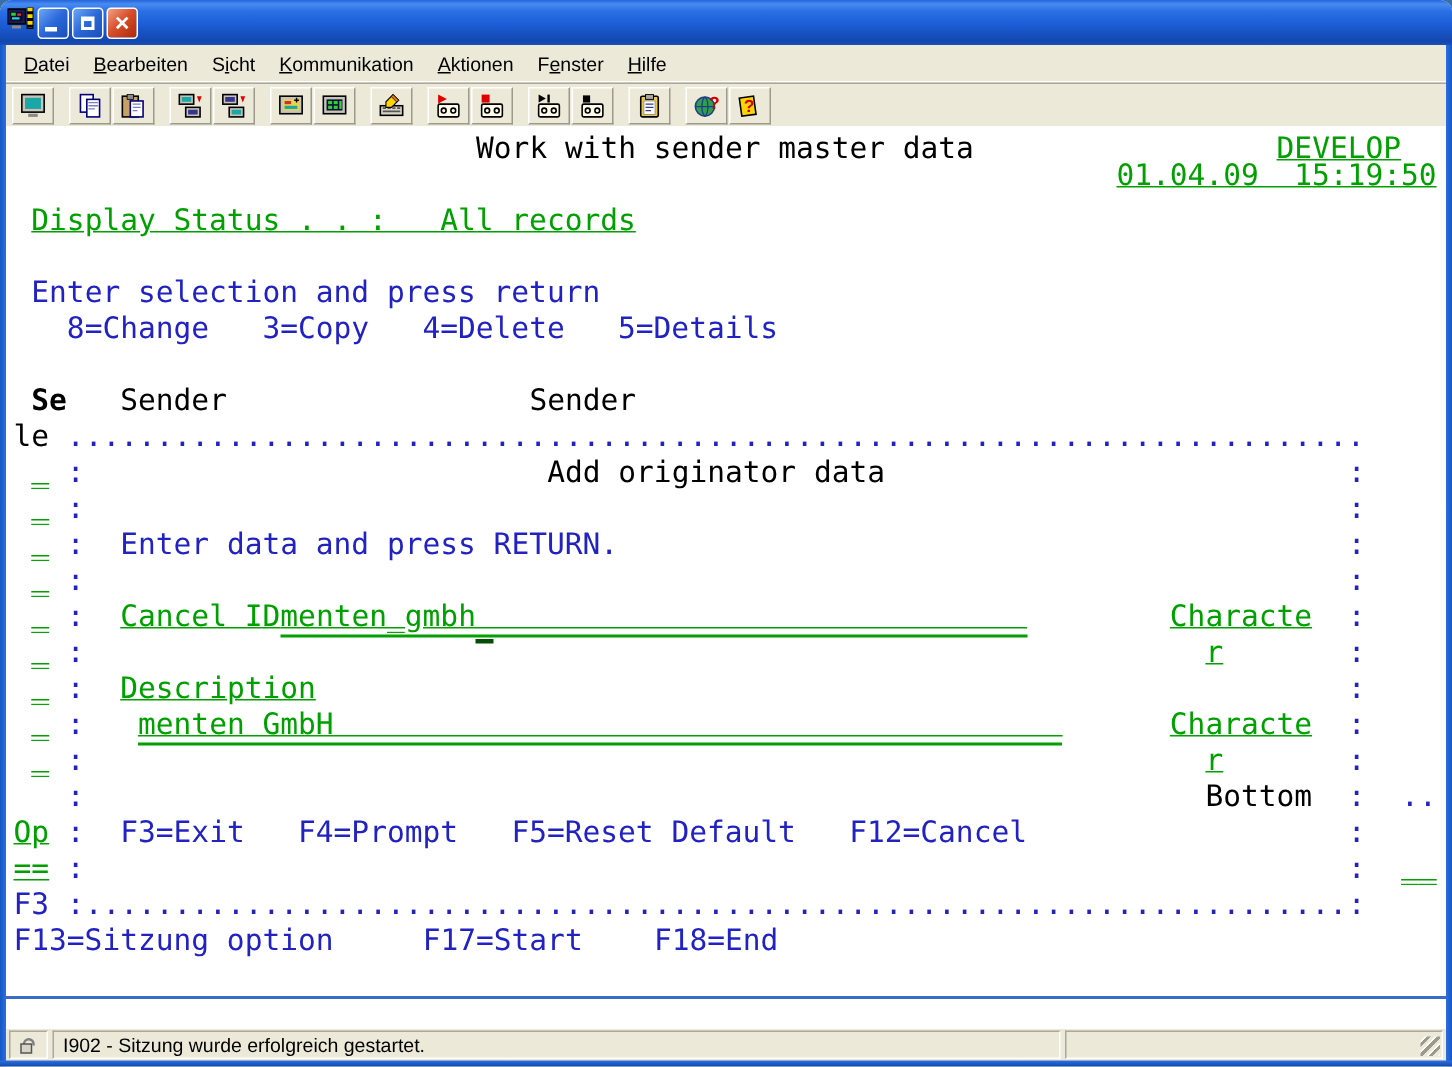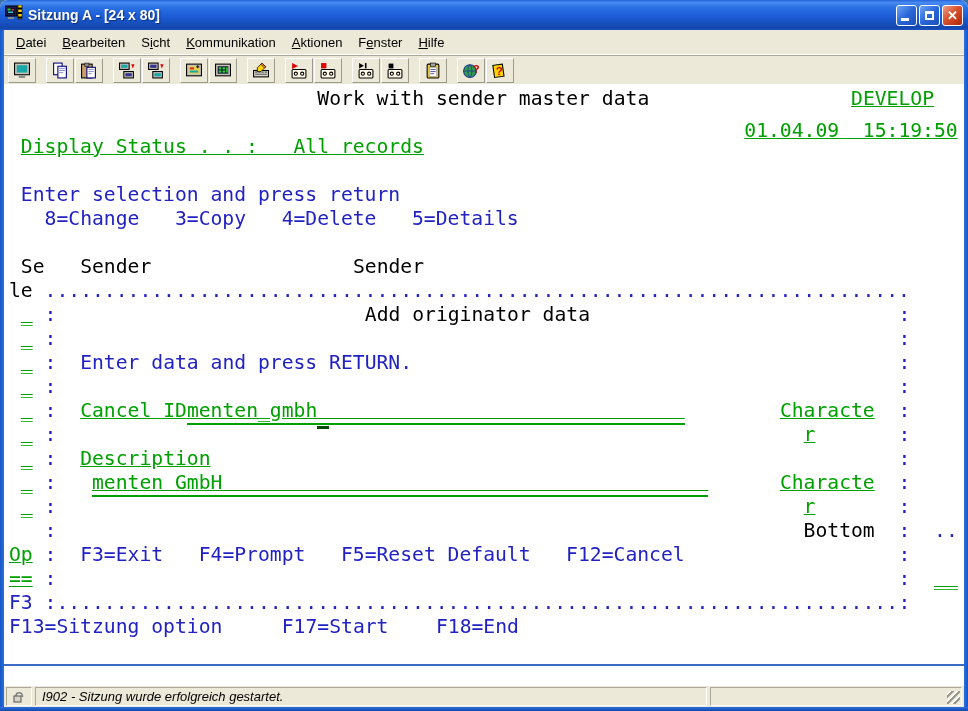--- a/index.html
+++ b/index.html
@@ -46,21 +46,21 @@
   .u{border-bottom:2px solid currentColor;}
   .cursor{border-bottom:3px solid #054d05;transform:translateY(3px);}
   .oia-line{position:absolute;left:4px;top:664px;width:960px;height:2px;background:#3A6BC5;z-index:3;}
   .oia{position:absolute;left:4px;top:666px;width:960px;height:20px;background:#fff;z-index:3;}
   
   .statusbar{position:absolute;left:4px;top:686px;width:960px;height:21px;background:#ECE9D8;
     display:flex;align-items:stretch;padding:1px 2px 1px 2px;z-index:4;font-size:13px;}
   .sb-icon{width:26px;display:flex;align-items:center;justify-content:center;
     border:1px solid;border-color:#aca899 #fff #fff #aca899;margin-right:3px;}
   .sb-panel{border:1px solid;border-color:#aca899 #fff #fff #aca899;display:flex;
-    align-items:center;padding:0 6px;white-space:nowrap;overflow:hidden;font-style:italic;}
+    align-items:center;padding:0 6px;white-space:nowrap;overflow:hidden;}
   .sb-main{flex:1;margin-right:3px;}
   .sb-second{width:252px;position:relative;}
   .grip{position:absolute;right:1px;bottom:1px;width:13px;height:13px;
     background:repeating-linear-gradient(135deg,transparent 0 2px,#fff 2px 3px,#9c9a8c 3px 5px);}
 </style>
 </head>
 <body>
 
 <div class="window">
 
@@ -72,21 +72,20 @@
         <rect x="2.5" y="3.5" width="3" height="2" fill="#2fd32f"></rect>
         <rect x="6.5" y="4" width="2.5" height="1.5" fill="#d33"></rect>
         <rect x="3" y="6.5" width="5" height="1.5" fill="#3cc"></rect>
         <rect x="3" y="12" width="6" height="2" fill="#8a8a8a"></rect>
         <rect x="13" y="0" width="4" height="14" fill="#ffd400" stroke="#000" stroke-width="0.6"></rect>
         <rect x="13" y="2.5" width="4" height="2" fill="#000"></rect>
         <rect x="13" y="7" width="4" height="2" fill="#000"></rect>
         <rect x="13" y="11.5" width="4" height="2" fill="#000"></rect>
       </svg>
     </span>
-    <span class="title-text">Sitzung A - [24 x 80]</span>
     <button class="winbtn blue">
         <span class="glyph-min"></span>
       </button>
     <button class="winbtn blue">
         <span class="glyph-max"></span>
       </button>
     <button class="winbtn red">
         <span class="glyph-x">✕</span>
       </button>
   </div>
@@ -241,25 +240,25 @@
             <text x="4" y="12" font-size="11" font-weight="bold" fill="#d00000" font-family="Liberation Sans,sans-serif">?</text>
           </svg>
         </button>
       </div>
     </div>
 
   <div class="terminal">
     <div class="grid">
         <span class="seg fg-k" style="left: 308.36px; top: 0px;">Work with sender master data</span>
         <span class="seg fg-g" style="left: 842.06px; top: 0px;">DEVELOP</span>
-        <span class="seg fg-g" style="left: 735.32px; top: 32px;">01.04.09  15:19:50</span>
+        <span class="seg fg-g" style="left: 735.32px; top: 18px;">01.04.09  15:19:50</span>
         <span class="seg fg-g" style="left: 11.86px; top: 48px;">Display Status . . :   All records</span>
         <span class="seg fg-b" style="left: 11.86px; top: 96px;">Enter selection and press return</span>
         <span class="seg fg-b" style="left: 35.58px; top: 120px;">8=Change   3=Copy   4=Delete   5=Details</span>
-        <span class="seg fg-k" style="left: 11.86px; top: 168px;">Se</span>
+        <span class="seg fg-k" style="left: 11.86px; top: 168px; font-weight: bold;">Se</span>
         <span class="seg fg-k" style="left: 71.16px; top: 168px;">Sender</span>
         <span class="seg fg-k" style="left: 343.94px; top: 168px;">Sender</span>
         <span class="seg fg-k" style="left: 0px; top: 192px;">le</span>
         <span class="seg fg-b" style="left: 35.58px; top: 192px;">.........................................................................</span>
         <span class="seg fg-g" style="left: 11.86px; top: 216px;">_</span>
         <span class="seg fg-b" style="left: 35.58px; top: 216px;">:</span>
         <span class="seg fg-k" style="left: 355.8px; top: 216px;">Add originator data</span>
         <span class="seg fg-b" style="left: 889.5px; top: 216px;">:</span>
         <span class="seg fg-g" style="left: 11.86px; top: 240px;">_</span>
         <span class="seg fg-b" style="left: 35.58px; top: 240px;">:</span>

